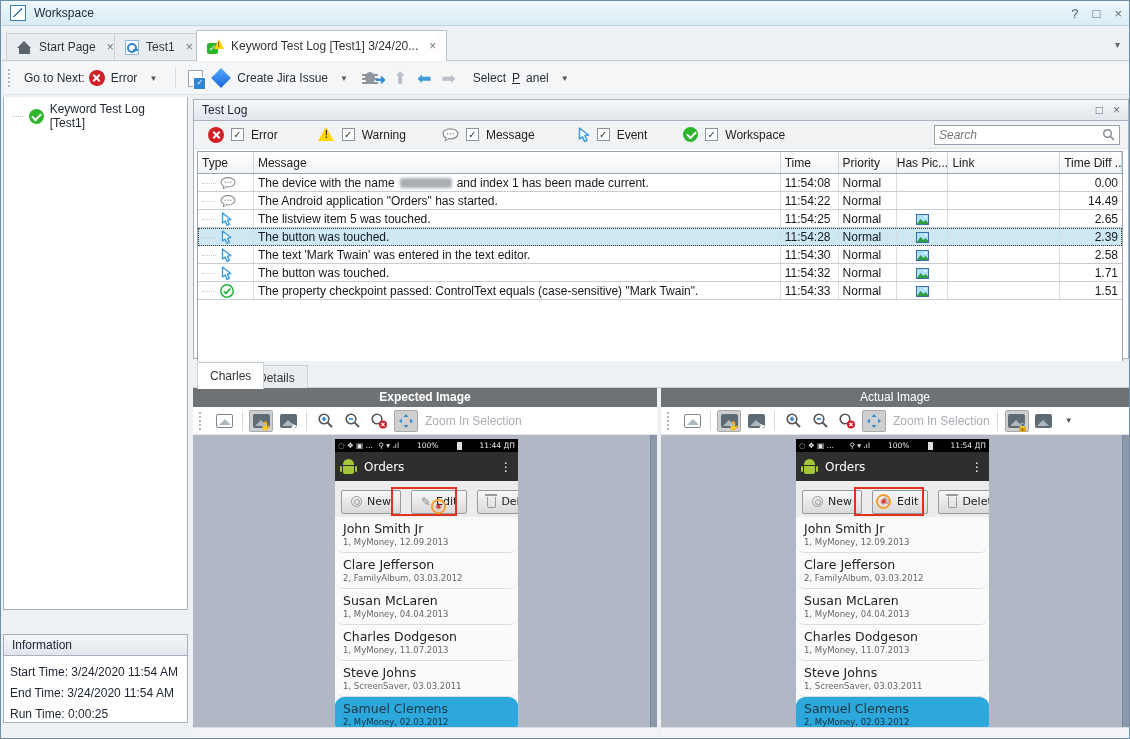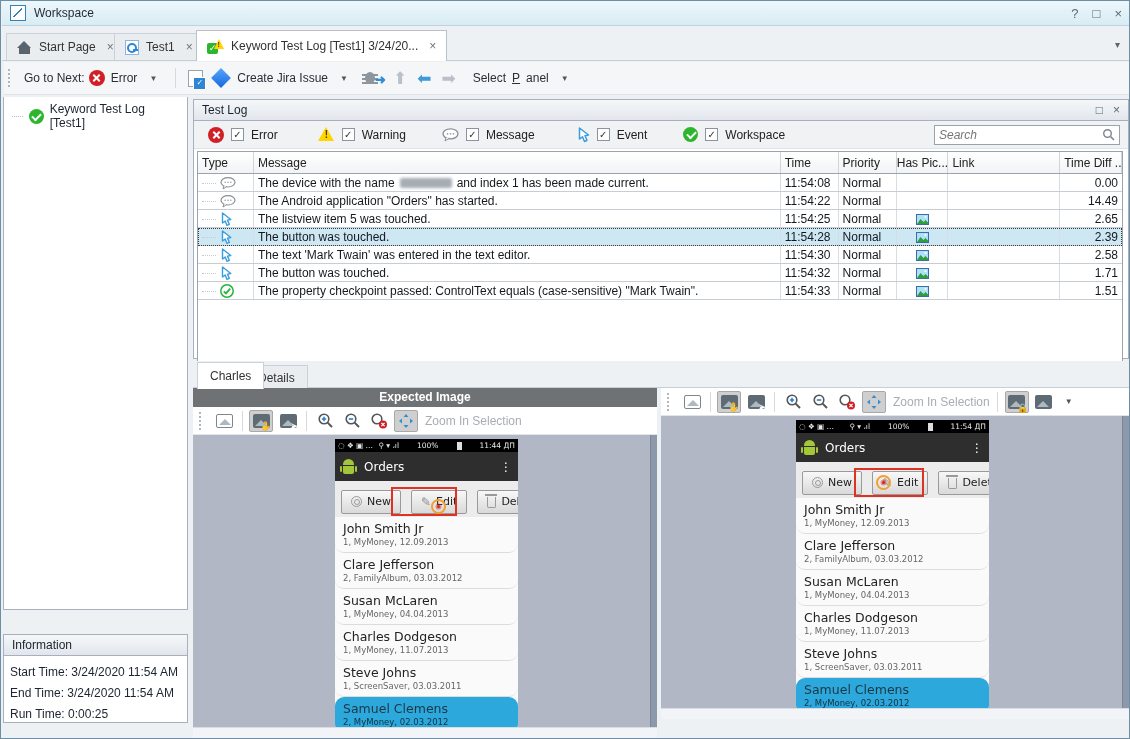--- a/index.html
+++ b/index.html
@@ -633,20 +633,21 @@
                 <div class="dt">2, MyMoney, 02.03.2012</div>
               </div>
             </div>
         </div>
         <div class="vscroll"></div>
       </div>
       <div class="hstrip"></div>
     </div>
 
     <div class="img-panel actual">
+      <div class="img-header">Actual Image</div>
       <div class="img-toolbar">
         <div class="grip"></div>
         <div class="tbtn">
             <span class="ic-imgbase" style="background:#fff;border:1px solid #7d858d;"></span>
           </div>
         <div class="tb-sep" style="margin:0 3px;"></div>
         <div class="tbtn pressed">
             <span class="ic-imgbase">
               <span class="mini" style="right:-2px;bottom:-3px;color:#fff;">✋</span>
             </span>

